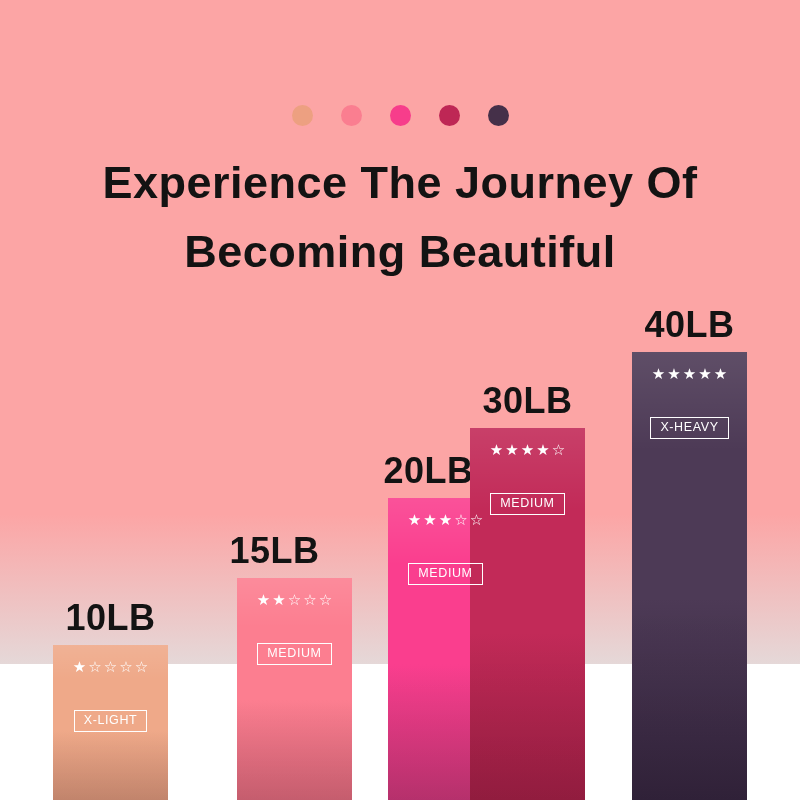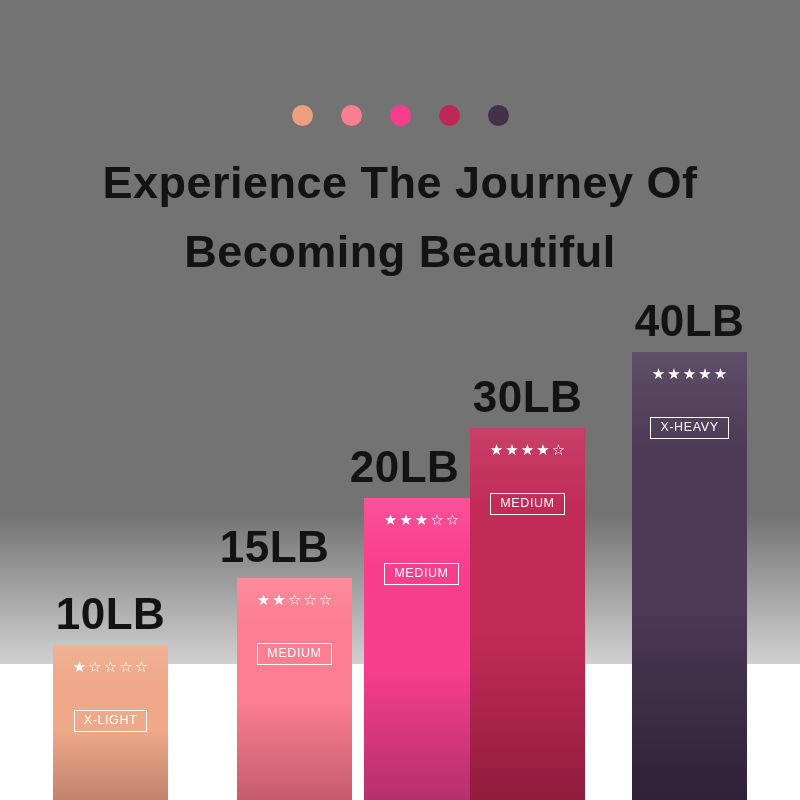--- a/index.html
+++ b/index.html
@@ -12,21 +12,21 @@
     height: 800px;
     overflow: hidden;
     font-family: "Liberation Sans", sans-serif;
     position: relative;
   }
 
   #page {
     position: relative;
     width: 800px;
     height: 664px;
-    background: #737373;
+    background: #fca5a5;
   }
 
   
   .dot-row {
     position: absolute;
     top: 105px;
     left: 0;
     width: 800px;
     display: flex;
     justify-content: center;
@@ -70,21 +70,21 @@
     position: absolute;
     bottom: 0;
   }
 
   .bar-value {
     position: absolute;
     left: 50%;
     transform: translateX(-50%);
     bottom: 100%;
     margin-bottom: 6px;
-    font-size: 44px;
+    font-size: 36px;
     font-weight: bold;
     color: #131313;
     white-space: nowrap;
     letter-spacing: 0.5px;
   }
 
   .bar {
     position: relative;
     width: 115px;
     height: 100%;
@@ -190,21 +190,21 @@
               <span class="star">★</span>
               <span class="star">★</span>
               <span class="star">☆</span>
               <span class="star">☆</span>
               <span class="star">☆</span>
             </div>
             <div class="tier-box">MEDIUM</div>
           </div>
         </div>
       </div>
-      <div class="bar-group" style="left: 330px; width: 115px; height: 302px; padding-left: 34px;">
+      <div class="bar-group" style="left: 354px; width: 115px; height: 302px; padding-left: 34px;">
         <div class="bar-value">20LB</div>
         <div class="bar" style="background: linear-gradient(rgb(250, 62, 142) 0%, rgb(250, 62, 142) 55%, rgb(195, 52, 116) 100%);">
           <div class="bar-badge">
             <div class="stars">
               <span class="star">★</span>
               <span class="star">★</span>
               <span class="star">★</span>
               <span class="star">☆</span>
               <span class="star">☆</span>
             </div>

